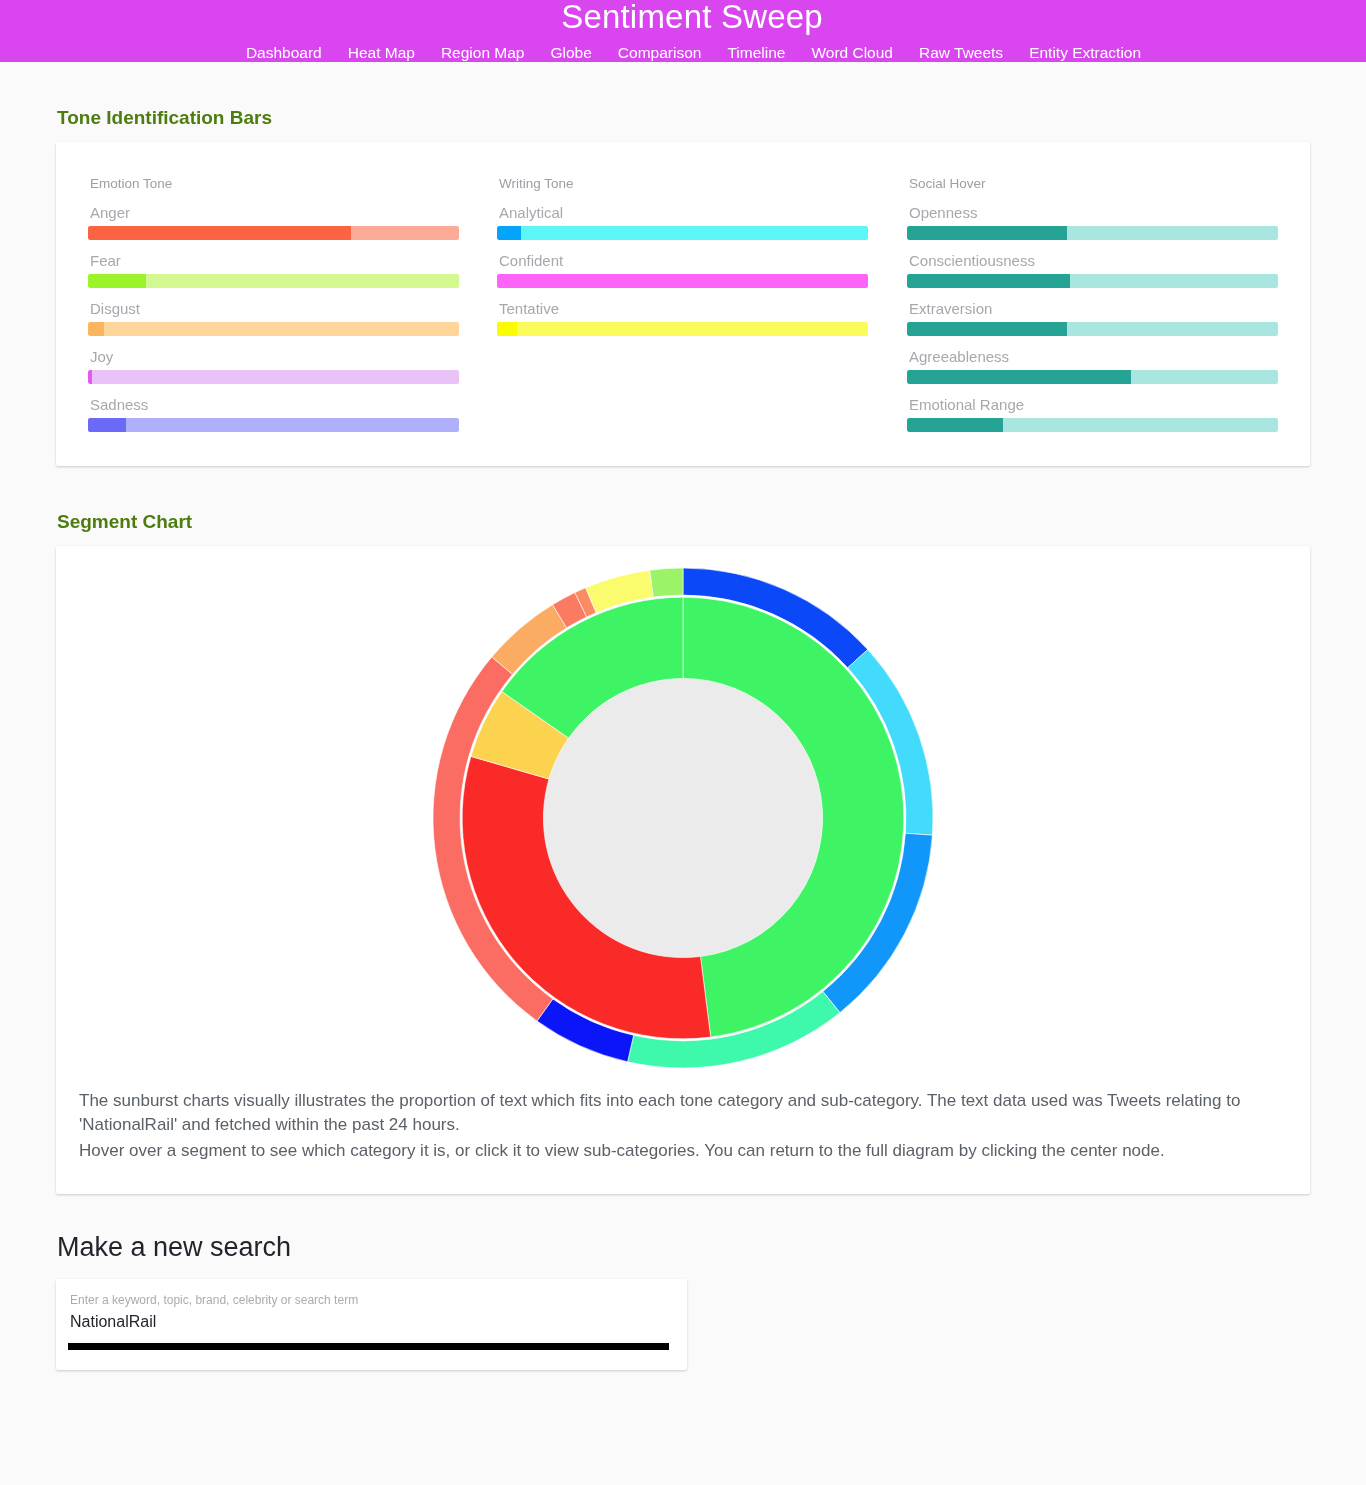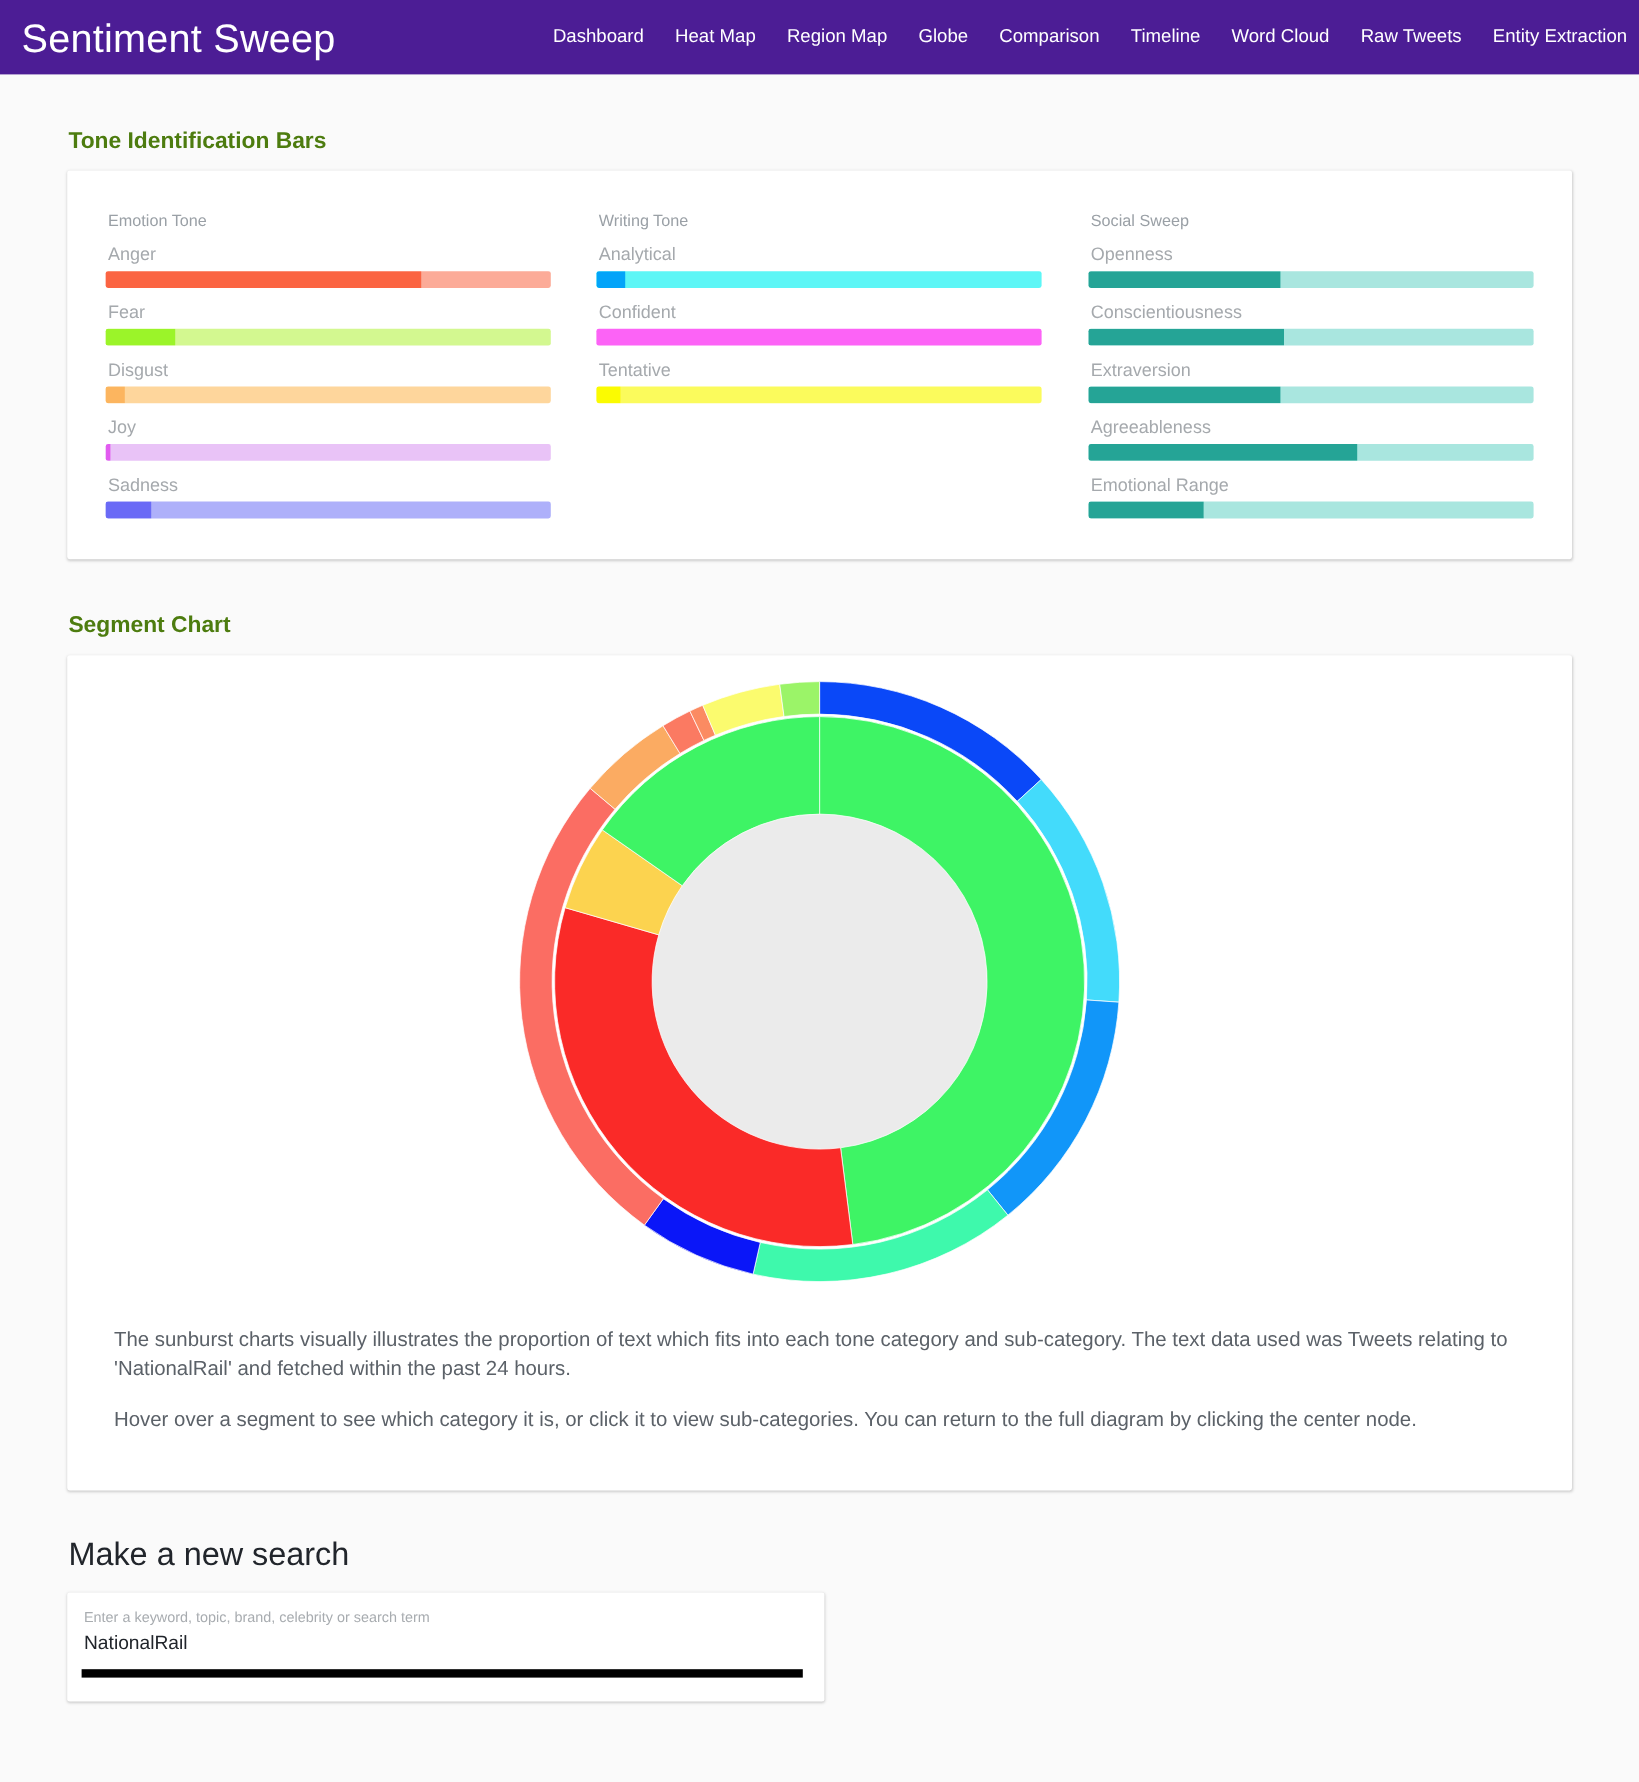--- a/index.html
+++ b/index.html
@@ -7,26 +7,27 @@
     margin: 0; padding: 0;
     width: 1366px;
     background: #fafafa;
     font-family: "Liberation Sans", sans-serif;
     -webkit-font-smoothing: antialiased;
   }
 
   
   .navbar {
     height: 62px;
-    background: #4c1d95;
+    background: #d946ef;
     display: flex;
     align-items: center;
     justify-content: space-between;
     padding: 0 0 0 18px;
     position: relative;
+    flex-direction: column;
   }
   .brand {
     color: #ffffff;
     font-size: 33px;
     font-weight: 300;
     letter-spacing: 0.2px;
     line-height: 1;
     white-space: nowrap;
   }
   .navlinks {
@@ -96,21 +97,21 @@
     justify-content: center;
     padding: 22px 0 8px 0;
   }
   .chart-desc {
     font-size: 17px;
     line-height: 1.44;
     color: #5b6168;
     padding: 12px 24px 30px 22px;
     font-weight: 400;
   }
-  .chart-desc p { margin: 17px; }
+  .chart-desc p { margin: 1px; }
 
   
   .search-heading {
     font-size: 27px;
     color: #21252b;
     font-weight: 400;
     margin: 38px 0 16px 57px;
   }
   .search-card {
     background: #ffffff;
@@ -207,21 +208,21 @@
         </div>
       </div>
       <div class="tone-item">
         <div class="tone-label">Tentative</div>
         <div class="bar-track" style="background: rgb(251, 251, 92);">
           <div class="bar-fill" style="background: rgb(251, 251, 1); width: 5.5%;"></div>
         </div>
       </div>
     </div>
     <div class="tone-col">
-      <div class="tone-col-title">Social Sweep</div>
+      <div class="tone-col-title">Social Hover</div>
       <div class="tone-item">
         <div class="tone-label">Openness</div>
         <div class="bar-track" style="background: rgb(169, 230, 223);">
           <div class="bar-fill" style="background: rgb(37, 164, 150); width: 43%;"></div>
         </div>
       </div>
       <div class="tone-item">
         <div class="tone-label">Conscientiousness</div>
         <div class="bar-track" style="background: rgb(169, 230, 223);">
           <div class="bar-fill" style="background: rgb(37, 164, 150); width: 44%;"></div>

